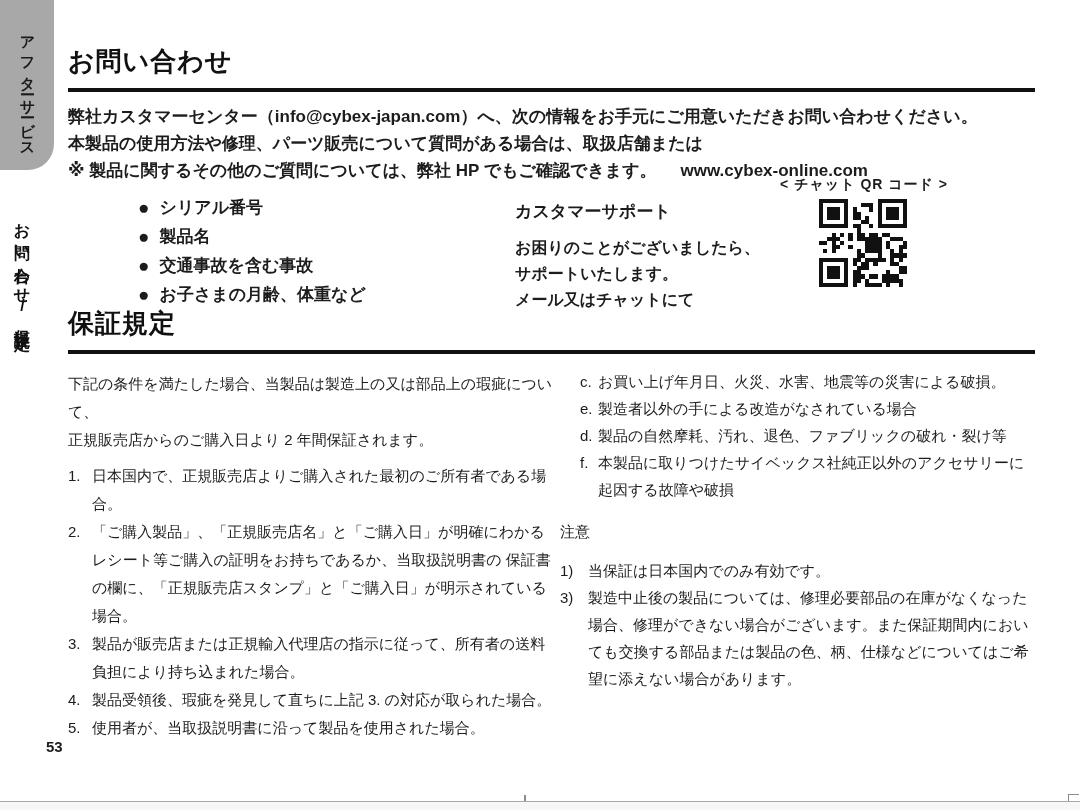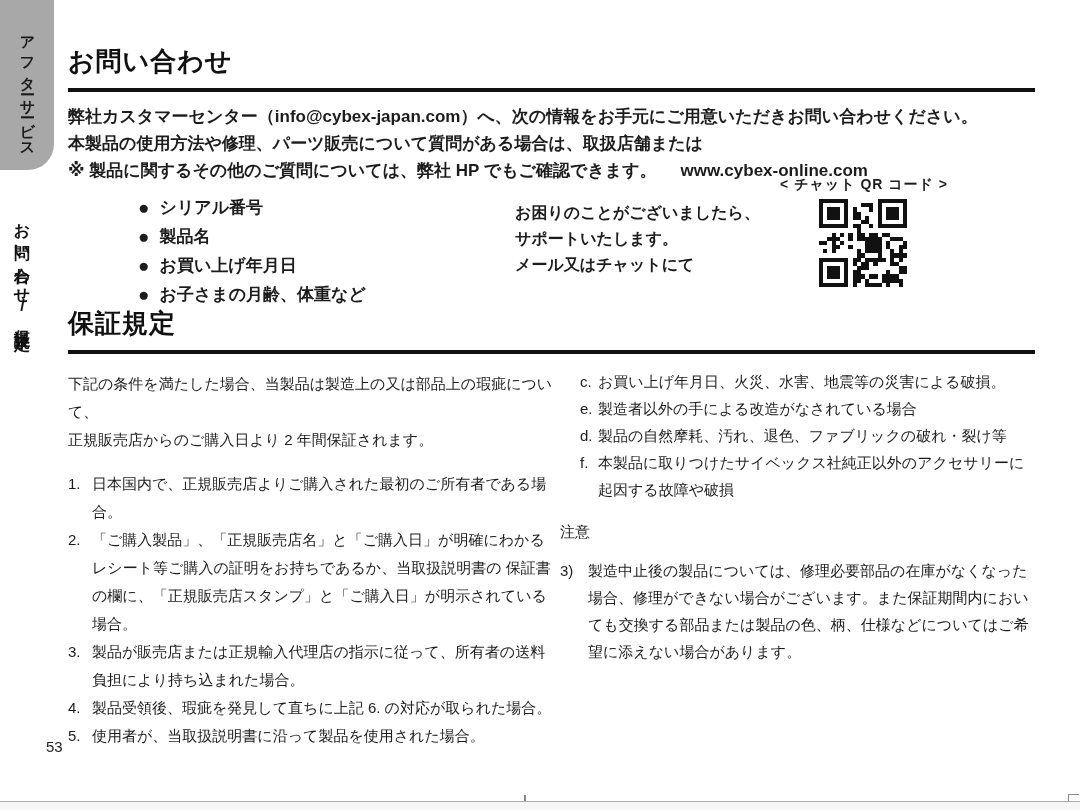--- a/index.html
+++ b/index.html
@@ -40,31 +40,31 @@
   .support { position:absolute; left:515px; top:200px; width:280px; }
   .support-heading { font-size:17px; font-weight:bold; margin-bottom:12px; }
   .support-line { font-size:16px; font-weight:600; line-height:26px; }
   .qr-block { position:absolute; left:778px; top:176px; width:170px; text-align:right; }
   .qr-label { font-size:14px; font-weight:bold; margin-bottom:5px; letter-spacing:1px; }
   .qr-box { width:88px; height:88px; margin:0 auto; }
   .qr-box svg { display:block; width:88px; height:88px; }
   
   .w-left  { position:absolute; left:68px;  top:370px; width:490px; font-size:15px; line-height:28px; }
   .w-right { position:absolute; left:560px; top:368px; width:478px; font-size:15px; line-height:27px; }
-  .w-intro { margin-bottom:16px; }
+  .w-intro { margin-bottom:8px; }
   .cond { padding-left:24px; }
   .cond .num { display:inline-block; width:24px; margin-left:-24px; }
   .excl-right { padding-left:38px; }
   .excl-right .num { display:inline-block; width:18px; margin-left:-18px; }
   .notes { margin-top:15px; }
   .notes-heading { font-size:15px; margin-bottom:12px; }
   .note { padding-left:28px; }
   .note .num { display:inline-block; width:28px; margin-left:-28px; }
   
-  .page-num { position:absolute; left:46px; top:738px; font-size:15px; font-weight:normal; }
+  .page-num { position:absolute; left:46px; top:738px; font-size:15px; font-weight:bold; }
   .bottom-strip { position:absolute; left:0; top:801px; width:1080px; height:9px; background:#f7f7f7; border-top:1px solid #a9a9a9; }
   .tick { position:absolute; left:524px; top:795px; width:1.5px; height:6px; background:#8a8a8a; }
   .corner-mark { position:absolute; left:1068px; top:794px; width:11px; height:7px; border-left:1.5px solid #8a8a8a; border-top:1.5px solid #8a8a8a; }
 </style>
 </head>
 <body>
 
 <div class="page">
 
   <div class="tab">
@@ -86,29 +86,30 @@
     <div class="check-item">
       <span class="dot">●</span>
       <span>シリアル番号</span>
     </div>
     <div class="check-item">
       <span class="dot">●</span>
       <span>製品名</span>
     </div>
     <div class="check-item">
       <span class="dot">●</span>
-      <span>お買い上げ年月日</span>
+      <span>交通事故を含む事故</span>
     </div>
     <div class="check-item">
       <span class="dot">●</span>
       <span>お子さまの月齢、体重など</span>
     </div>
   </div>
 
   <div class="support">
+    <div class="support-heading">カスタマーサポート</div>
     <div class="support-line">お困りのことがございましたら、</div>
     <div class="support-line">サポートいたします。</div>
     <div class="support-line">メール又はチャットにて</div>
   </div>
 
   <div class="qr-block">
     <div class="qr-label">&lt; チャット QR コード &gt;</div>
     <div class="qr-box">
       <svg id="qr-svg" viewBox="0 0 21 21" shape-rendering="crispEdges" xmlns="http://www.w3.org/2000/svg">
           <rect x="0" y="0" width="21" height="21" fill="#fff"></rect>
@@ -258,21 +259,21 @@
     <div class="cond">
       <span class="num">1.</span><span>日本国内で、正規販売店よりご購入された最初のご所有者である場合。</span>
     </div>
     <div class="cond">
       <span class="num">2.</span><span>「ご購入製品」、「正規販売店名」と「ご購入日」が明確にわかるレシート等ご購入の証明をお持ちであるか、当取扱説明書の 保証書の欄に、「正規販売店スタンプ」と「ご購入日」が明示されている場合。</span>
     </div>
     <div class="cond">
       <span class="num">3.</span><span>製品が販売店または正規輸入代理店の指示に従って、所有者の送料負担により持ち込まれた場合。</span>
     </div>
     <div class="cond">
-      <span class="num">4.</span><span>製品受領後、瑕疵を発見して直ちに上記 6. の対応が取られた場合。</span>
+      <span class="num">4.</span><span>製品受領後、瑕疵を発見して直ちに上記 3. の対応が取られた場合。</span>
     </div>
     <div class="cond">
       <span class="num">5.</span><span>使用者が、当取扱説明書に沿って製品を使用された場合。</span>
     </div>
 
   </div>
 
   <div class="w-right">
     <div class="excl-right">
       <span class="num">c.</span><span>お買い上げ年月日、火災、水害、地震等の災害による破損。</span>
@@ -281,20 +282,23 @@
       <span class="num">e.</span><span>製造者以外の手による改造がなされている場合</span>
     </div>
     <div class="excl-right">
       <span class="num">d.</span><span>製品の自然摩耗、汚れ、退色、ファブリックの破れ・裂け等</span>
     </div>
     <div class="excl-right">
       <span class="num">f.</span><span>本製品に取りつけたサイベックス社純正以外のアクセサリーに起因する故障や破損</span>
     </div>
     <div class="notes">
       <div class="notes-heading">注意</div>
+      <div class="note">
+        <span class="num">1)</span><span>当保証は日本国内でのみ有効です。</span>
+      </div>
       <div class="note">
         <span class="num">3)</span><span>製造中止後の製品については、修理必要部品の在庫がなくなった場合、修理ができない場合がございます。また保証期間内においても交換する部品または製品の色、柄、仕様などについてはご希望に添えない場合があります。</span>
       </div>
     </div>
   </div>
 
   <div class="page-num">53</div>
   <div class="bottom-strip"></div>
   <div class="tick"></div>
   <div class="corner-mark"></div>

